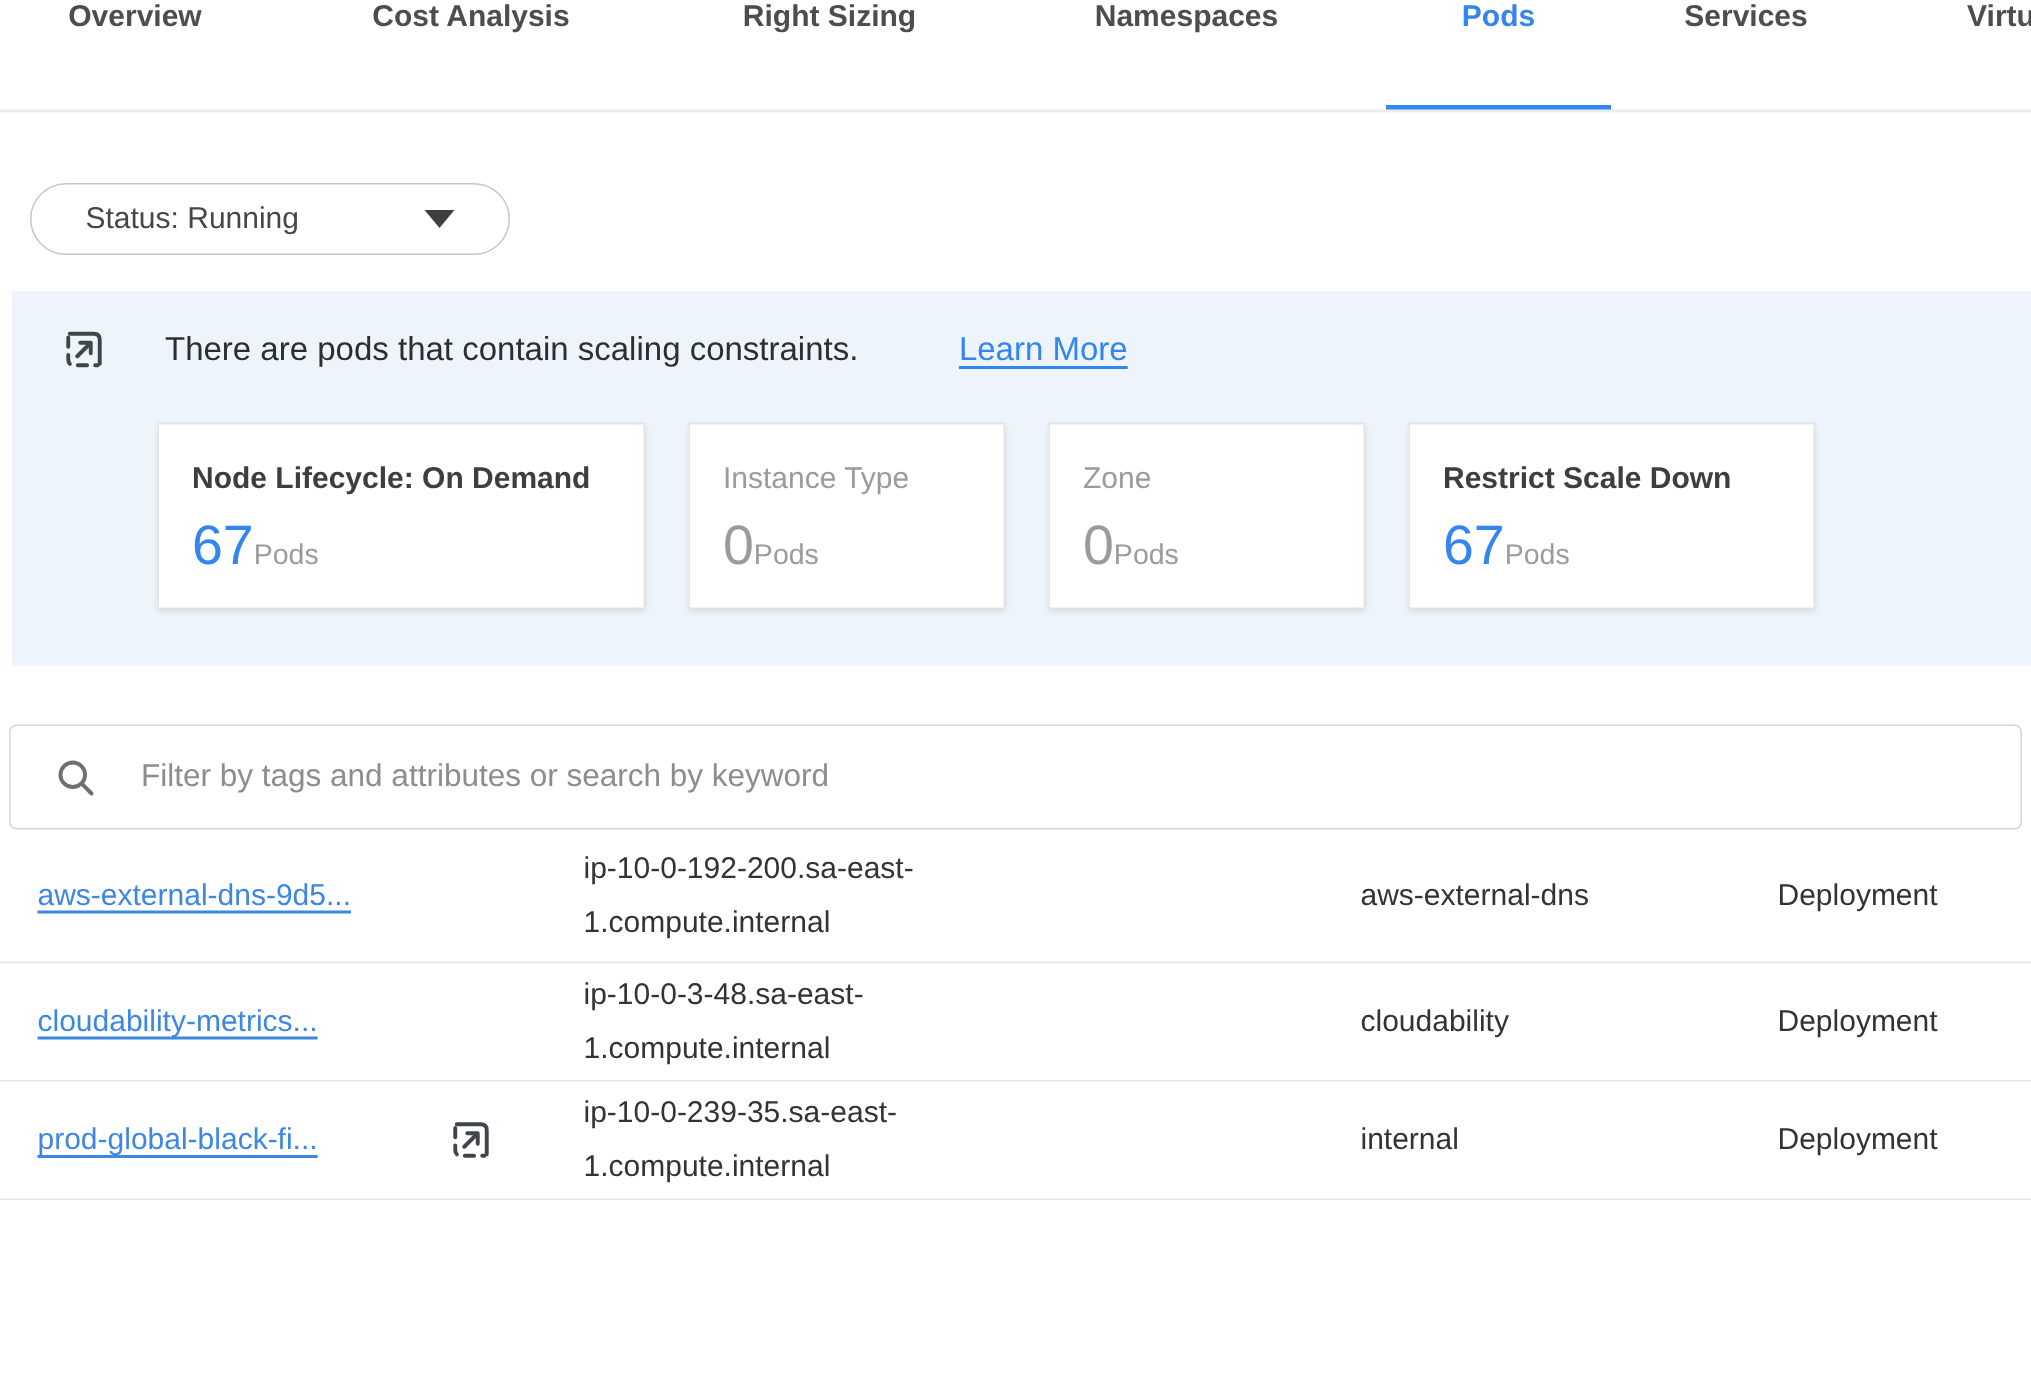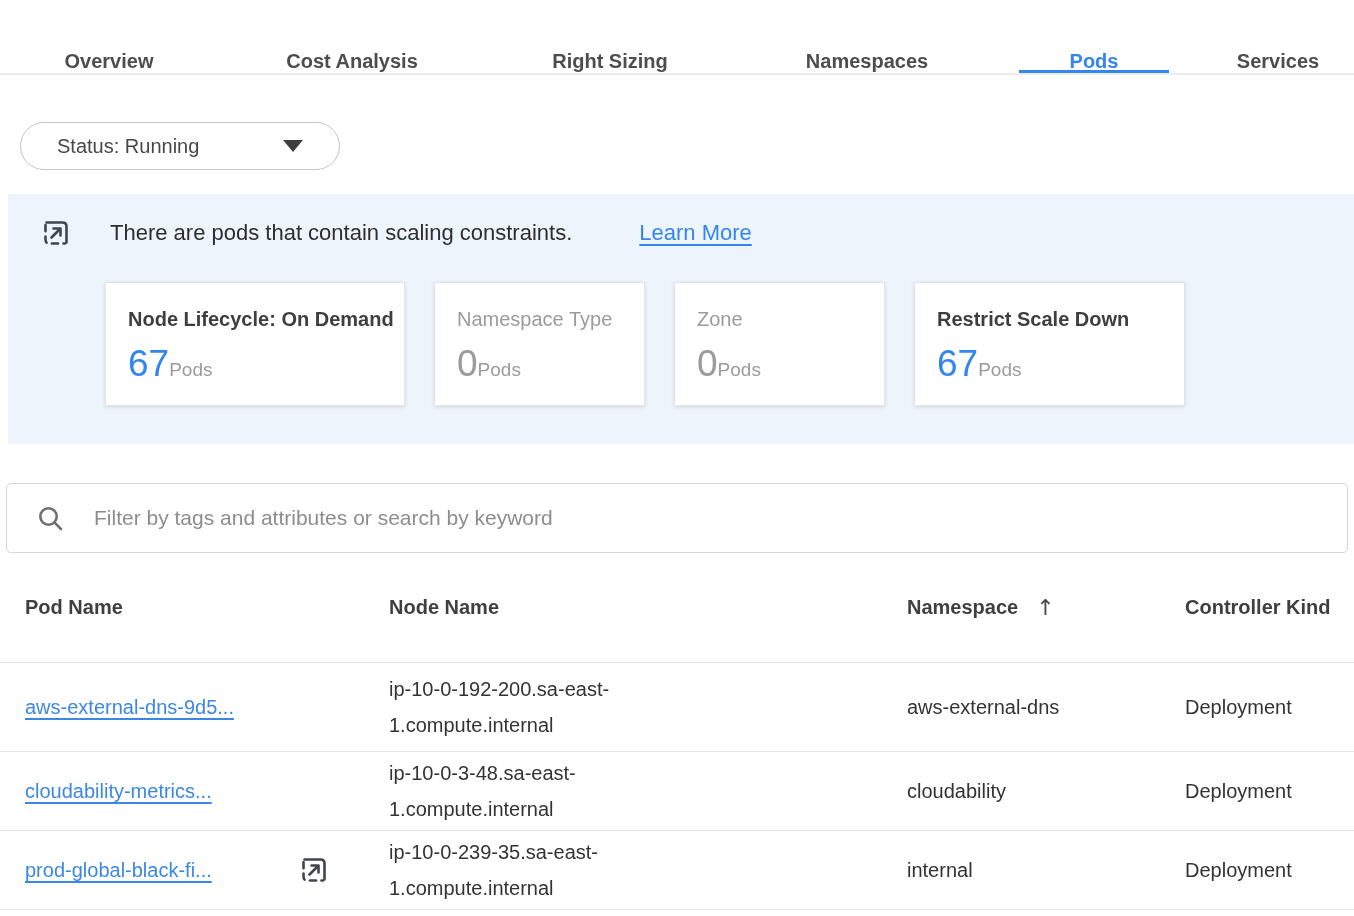--- a/index.html
+++ b/index.html
@@ -15,24 +15,23 @@
   html,body{background:#fff;}
   body{
     width:1354px;height:916px;overflow:hidden;position:relative;
     font-family:"Liberation Sans", sans-serif;
     -webkit-font-smoothing:antialiased;
   }
 
   
   .tabbar{display:flex;height:75px;border-bottom:2px solid #ececec;overflow:hidden;}
   .tab{
-    flex:0 0 auto;display:flex;align-items:flex-end;justify-content:center;
+    flex:0 0 auto;display:flex;align-items:flex-start;justify-content:center;
     position:relative;font-size:20px;font-weight:600;color:#4d4d4d;cursor:pointer;
     white-space:nowrap;
-    margin-left:19px;
   }
   .tab:nth-child(1){width:180px;}
   .tab:nth-child(2){width:268px;}
   .tab:nth-child(3){width:210px;}
   .tab:nth-child(4){width:266px;}
   .tab:nth-child(5){width:150px;}
   .tab:nth-child(6){width:180px;}
   .tab:nth-child(7){width:160px;}
   .tab.active{color:var(--accent-blue);}
   .tab.active::after{
@@ -64,21 +63,21 @@
     font-size:22px;color:var(--accent-blue);text-decoration:underline;
     text-underline-offset:4px;margin-left:28px;cursor:pointer;
   }
   .scale-icon{flex:0 0 auto;display:block;}
 
   .cards{display:flex;gap:29px;margin:34px 0 0 64px;}
   .card{
     background:#fff;border:1px solid #e3e3e3;height:124px;
     box-shadow:0 1px 4px rgba(0,0,0,.12);padding:25px 22px 0 22px;cursor:pointer;
   }
-  .card:nth-child(1){width:300px;}
+  .card:nth-child(1){width:325px;}
   .card:nth-child(2){width:211px;}
   .card:nth-child(3){width:211px;}
   .card:nth-child(4){width:271px;}
   .card-title{font-size:20px;font-weight:600;color:#3e3e3e;white-space:nowrap;}
   .card.dimmed .card-title{color:var(--text-gray);font-weight:400;}
   .card-stat{margin-top:12px;display:flex;align-items:baseline;}
   .card-value{font-size:37px;color:var(--accent-blue);}
   .card.dimmed .card-value{color:var(--text-gray);}
   .card-unit{font-size:19px;color:var(--text-gray);}
 
@@ -161,21 +160,21 @@
 
   <div class="cards">
     <div class="card">
       <div class="card-title">Node Lifecycle: On Demand</div>
       <div class="card-stat">
         <span class="card-value">67</span>
         <span class="card-unit">Pods</span>
       </div>
     </div>
     <div class="card dimmed">
-      <div class="card-title">Namespace Type</div>
+      <div class="card-title">Instance Type</div>
       <div class="card-stat">
         <span class="card-value">0</span>
         <span class="card-unit">Pods</span>
       </div>
     </div>
     <div class="card dimmed">
       <div class="card-title">Zone</div>
       <div class="card-stat">
         <span class="card-value">0</span>
         <span class="card-unit">Pods</span>
@@ -193,29 +192,20 @@
 
 <div class="search">
   <svg width="27" height="27" viewBox="0 0 27 27" fill="none" stroke="#6f6f6f" stroke-width="2.6" stroke-linecap="round">
     <circle cx="11.5" cy="11.5" r="8.2"></circle>
     <line x1="17.6" y1="17.6" x2="24" y2="24"></line>
   </svg>
   <input type="text" value="" placeholder="Filter by tags and attributes or search by keyword" style="">
 </div>
 
 <div>
-  <div class="thead">
-    <div>Pod Name</div>
-    <div>Node Name</div>
-    <div class="th-sort">
-      <span>Namespace</span>
-      <span class="sort-arrow">↑</span>
-    </div>
-    <div>Controller Kind</div>
-  </div>
 
   <div class="trow tall">
     <div class="pod-cell">
       <a class="pod-link">aws-external-dns-9d5...</a>
     </div>
     <div class="node-cell"><span>ip-10-0-192-200.sa-east-1.compute.internal</span></div>
     <div class="ns-cell"><span>aws-external-dns</span></div>
     <div>Deployment</div>
   </div>
 

